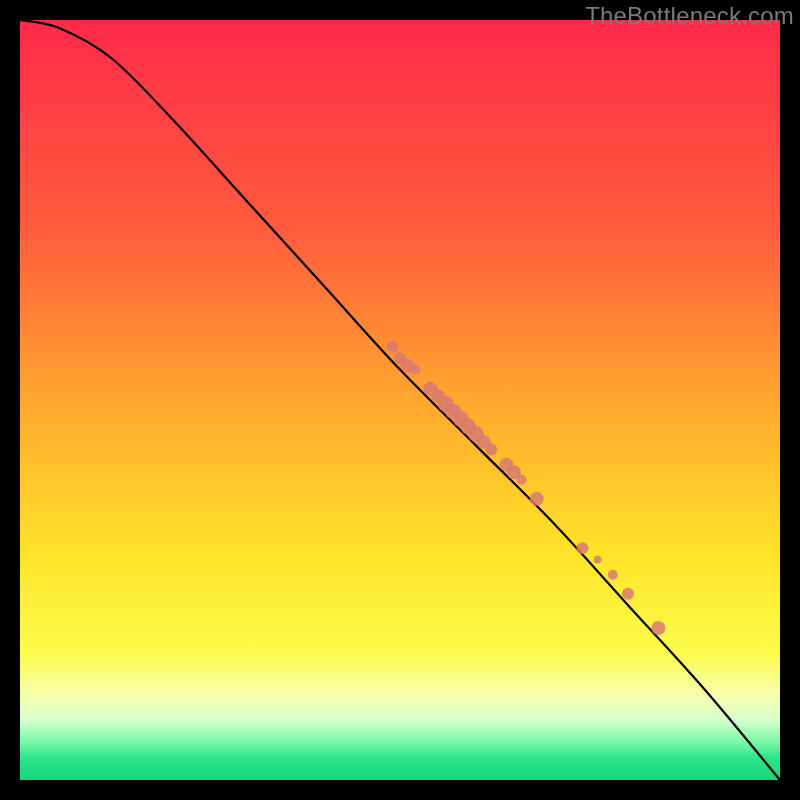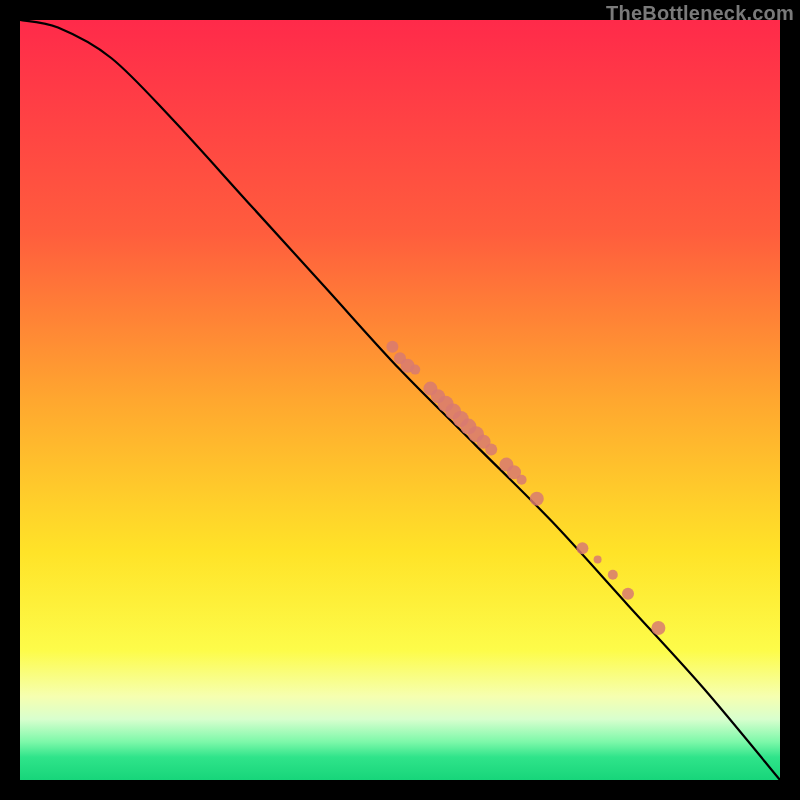--- a/index.html
+++ b/index.html
@@ -33,22 +33,22 @@
     position: absolute;
     left: 0; top: 0;
     width: 760px;
     height: 760px;
   }
   .watermark {
     position: absolute;
     top: 2px;
     right: 6px;
     color: #7a7a7a;
-    font-size: 20px;
-    font-weight: 700;
+    font-size: 24px;
+    font-weight: 400;
     letter-spacing: 0.2px;
   }
 </style>
 </head>
 <body>
 
 <div class="frame">
   <div class="plot-area">
     <svg class="gradient" viewBox="0 0 760 760" preserveAspectRatio="none">
       <defs>

